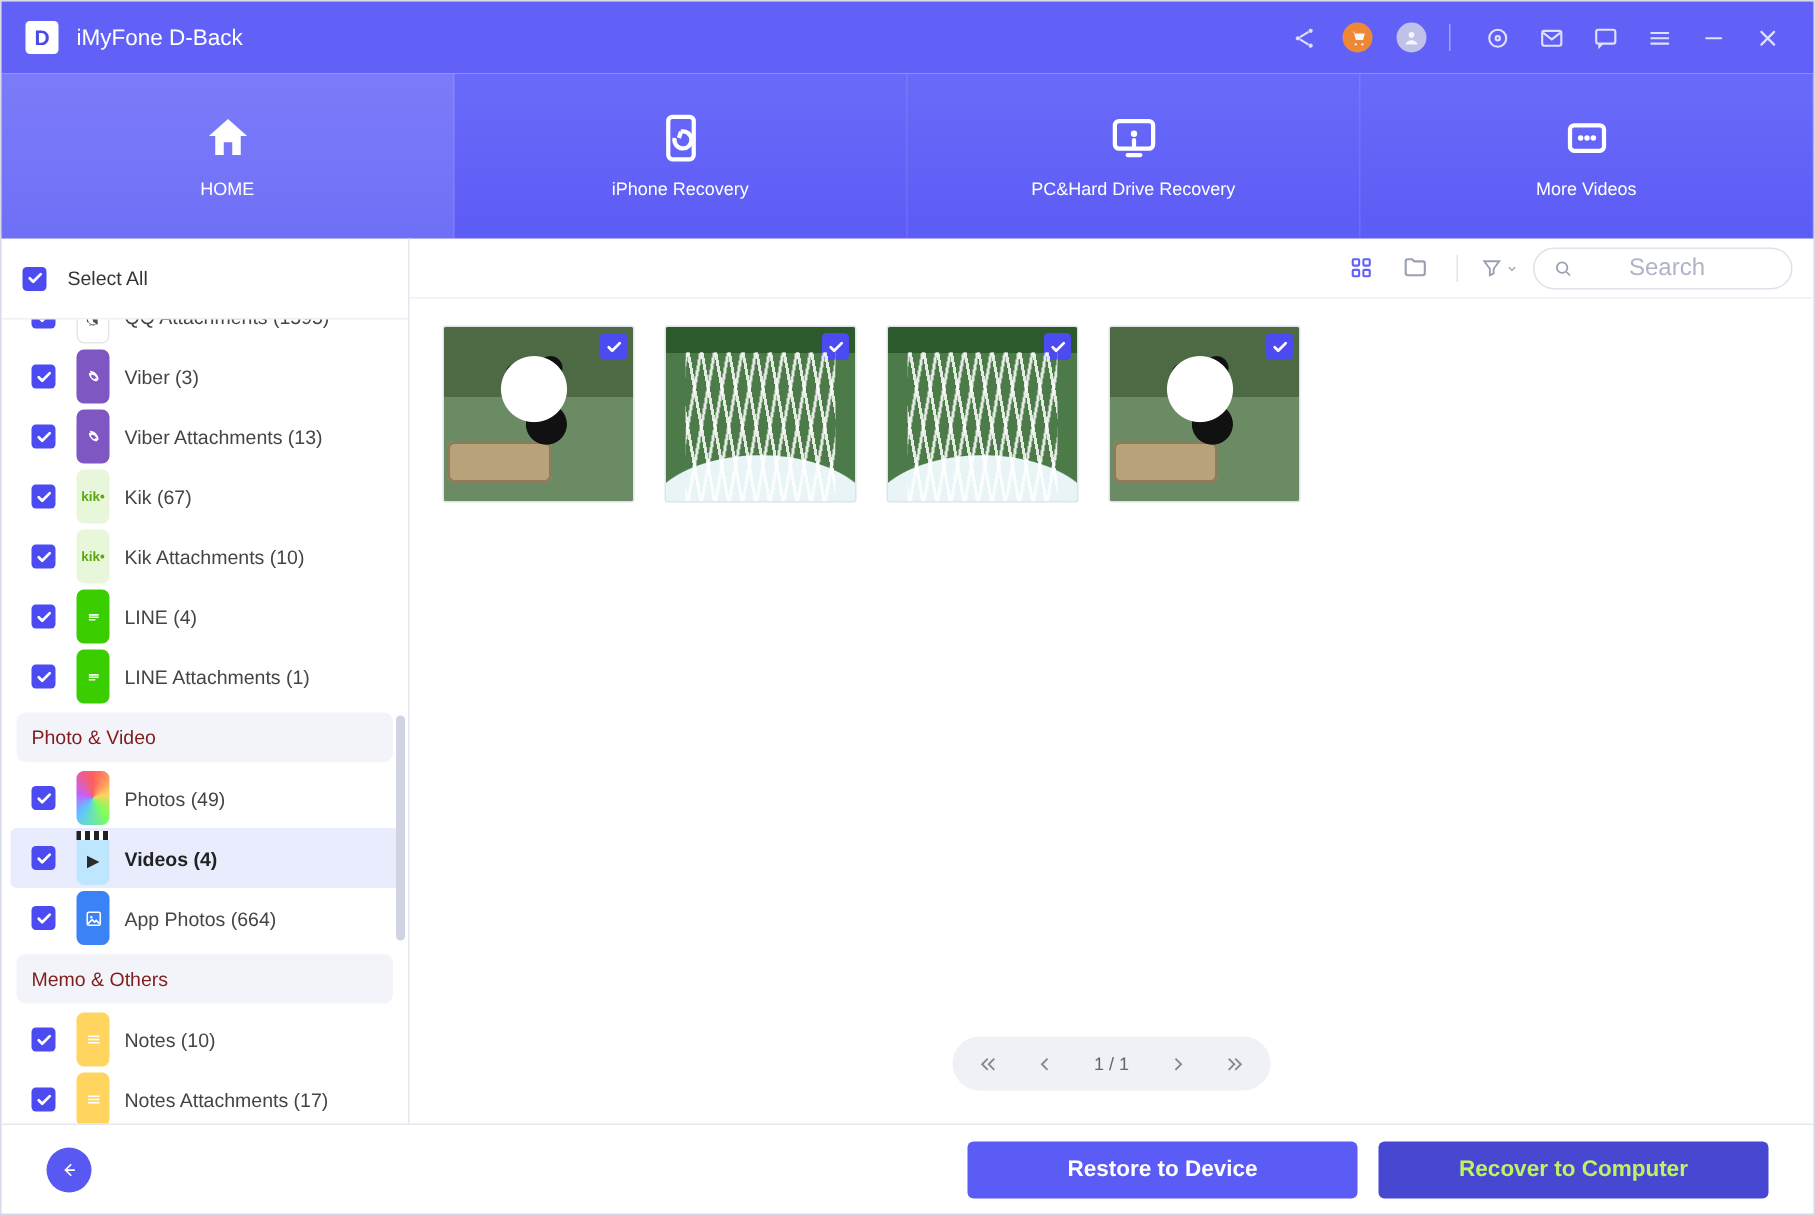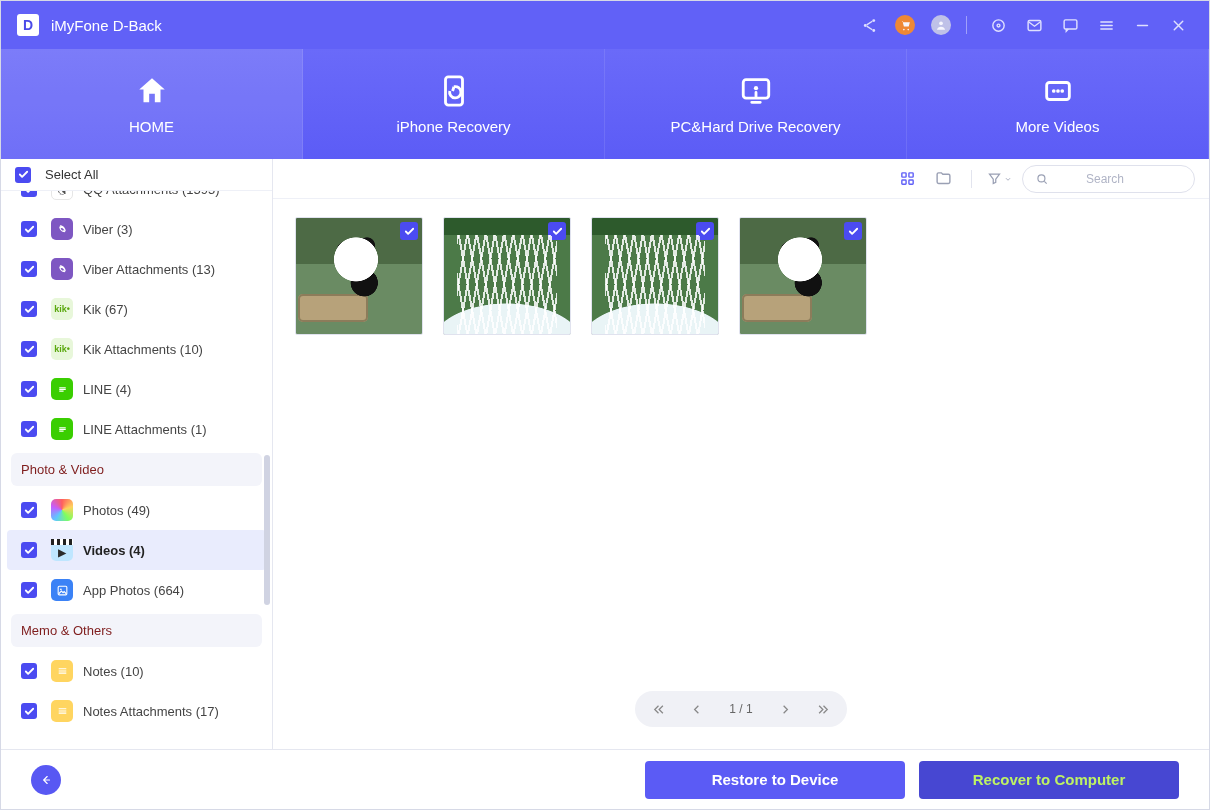--- a/index.html
+++ b/index.html
@@ -15,57 +15,57 @@
   .tb-icon svg { width: 17px; height: 17px; }
   .tb-badge { width: 20px; height: 20px; border-radius: 50%; background:#f78b2b; display:flex;align-items:center;justify-content:center; }
   .tb-avatar { width:20px; height:20px; border-radius:50%; background:#c5c7e8; display:flex;align-items:center;justify-content:center; }
   .tb-sep { width:1px; height:18px; background: rgba(255,255,255,.4); margin: 0 10px; }
 
   
   .maintabs { height: 110px; background: linear-gradient(180deg,#6a6af9,#5c5cf6); display: flex; }
   .maintab { flex: 1; display:flex; flex-direction: column; align-items:center; justify-content:center; color:#fff; cursor:pointer; border-right: 1px solid rgba(255,255,255,.1); gap:10px; }
   .maintab.active { background: rgba(255,255,255,.12); }
   .maintab svg { width: 34px; height: 34px; }
-  .maintab-label { font-size: 15px; }
+  .maintab-label { font-size: 12px; }
 
   
   .body { flex:1; display:flex; min-height:0; }
 
   
   .sidebar { width: 272px; border-right:1px solid #e5e7f0; display:flex; flex-direction:column; }
-  .select-all { height: 32px; display:flex; align-items:center; padding: 0 14px; font-size:13px; color:#333; border-bottom:1px solid #eef0f7; }
+  .select-all { height: 54px; display:flex; align-items:center; padding: 0 14px; font-size:13px; color:#333; border-bottom:1px solid #eef0f7; }
   .checkbox { width:16px; height:16px; border-radius:3px; background:#4b4bf1; display:inline-flex; align-items:center; justify-content:center; margin-right:14px; flex-shrink:0; }
   .checkbox svg { width:11px; height:11px; }
   .side-scroll { flex:1; overflow:hidden; position:relative; }
   .side-inner { position:absolute; left:0; right:0; top:-22px; }
   .side-track { position:absolute; top:264px; right:2px; width:6px; height:150px; border-radius:3px; background:#d0d3e2; }
   .cat-header { background:#f3f4fa; border-radius:6px; margin:4px 10px; padding:9px 10px; font-size:13px; color:#7f1d1d; font-weight:500; }
   .item { display:flex; align-items:center; height:40px; padding: 0 14px 0 20px; cursor:pointer; font-size:13px; color:#444; }
   .item.selected { background:#e9ecfd; color:#222; font-weight:600; border-radius:4px; margin:0 6px; padding-left:14px; }
-  .item-icon { width:22px; height:22px; border-radius:5px; margin-right:10px; display:inline-flex; align-items:center; justify-content:center; font-size:10px; font-weight:700; color:#fff; flex-shrink:0; }
+  .item-icon { width:22px; height:36px; border-radius:5px; margin-right:10px; display:inline-flex; align-items:center; justify-content:center; font-size:10px; font-weight:700; color:#fff; flex-shrink:0; }
   .ic-qq   { background:#fff; border:1px solid #e6e6e6; color:#e74c3c;}
   .ic-viber{ background:#7e57c2; }
   .ic-kik  { background:#e8f7da; color:#5aa80e; font-size:9px; }
   .ic-line { background:#3ace01; }
   .ic-photos{ background: conic-gradient(#ff5e5e,#ffd25e,#7eff5e,#5ec7ff,#c45eff,#ff5e5e); }
   .ic-videos{ background:#bfe6ff; color:#2b2b2b; position:relative;}
   .ic-videos:before{content:"";position:absolute;top:0;left:0;right:0;height:6px;background:repeating-linear-gradient(90deg,#222 0 3px,#fff 3px 6px);}
   .ic-app  { background:#3b82f6; }
   .ic-notes{ background:#ffd560; }
   .ic-notesatt{ background:#ffd560; }
   .item-icon svg{width:13px;height:13px;}
 
   
   .content { flex:1; display:flex; flex-direction:column; }
   .toolbar { height:40px; display:flex; align-items:center; justify-content:flex-end; padding: 0 14px; gap:8px; border-bottom:1px solid #eef0f7; }
   .tool-btn { width:28px; height:28px; display:flex; align-items:center; justify-content:center; color:#6161f7; cursor:pointer; }
   .tool-btn.muted { color:#9aa0b4; }
   .tool-sep { width:1px; height:18px; background:#e2e4ee; margin:0 6px; }
   .searchbox { display:flex; align-items:center; border:1px solid #dfe1ec; border-radius:16px; height:28px; padding:0 12px; min-width:150px; color:#9aa0b4; }
-  .searchbox input { border:none; outline:none; font-size:12px; width:96px; color:#333; background:transparent;margin-left:31px; }
+  .searchbox input { border:none; outline:none; font-size:16px; width:96px; color:#333; background:transparent;margin-left:31px; }
   .searchbox input::placeholder { color:#b0b4c6; }
   .searchbox svg { width:14px; height:14px; margin-right:6px; color:#9aa0b4;}
 
   .grid-area { flex:1; padding:18px 22px; overflow:auto; }
   .thumbs { display:flex; gap:20px; flex-wrap:wrap; }
   .thumb { width:128px; height:118px; border:1px solid #e0e2ee; border-radius:2px; position:relative; overflow:hidden; cursor:pointer; }
   .thumb .check { position:absolute; top:4px; right:4px; width:18px; height:18px; background:#4b4bf1; border-radius:3px; display:flex; align-items:center; justify-content:center; }
   .thumb .check svg{width:11px;height:11px;}
   .tpanda { background: linear-gradient(180deg,#4d6a45 0%,#4d6a45 40%,#6a8b63 40%,#6a8b63 100%); position:relative;}
   .tpanda::after{ content:""; position:absolute; left:38px; top:18px; width:55px; height:78px; background: radial-gradient(circle at 40% 30%, #fff 0 34%, transparent 35%), radial-gradient(circle at 20% 18%, #111 0 10%, transparent 11%), radial-gradient(circle at 60% 12%, #111 0 10%, transparent 11%), radial-gradient(circle at 55% 60%, #111 0 24%, transparent 25%);}

